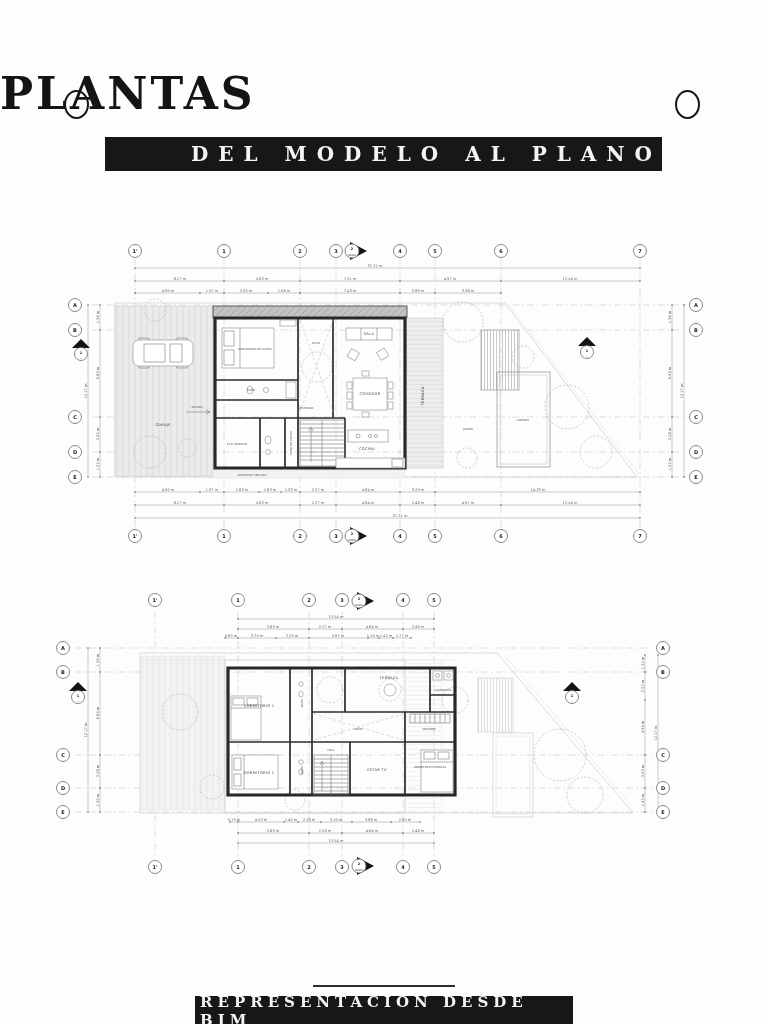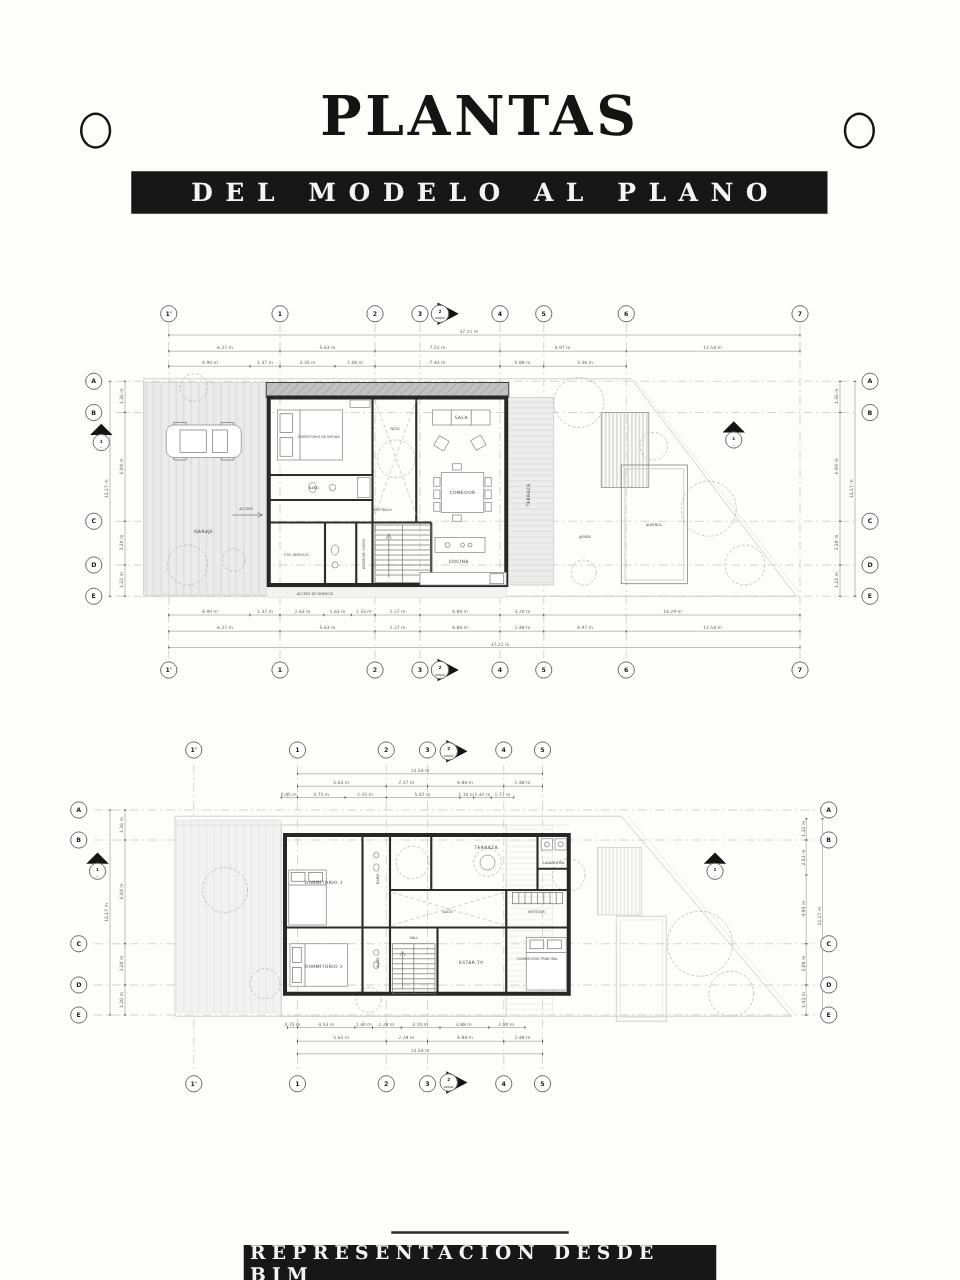--- a/index.html
+++ b/index.html
@@ -1,20 +1,20 @@
 <!DOCTYPE html>
 <html><head>
 <meta charset="utf-8">
 <style>
   html,body{margin:0;padding:0;background:#e9e9e9}
   .page{position:relative;width:768px;height:1024px;background:#fdfdfb;margin:0 auto;overflow:hidden;font-family:"Liberation Sans",sans-serif}
-  .page-title{position:absolute;top:68px;left:0;right:0;text-align:center;font:700 44px "DejaVu Serif",serif;letter-spacing:3px;color:#141414;margin:0}
+  .page-title{position:absolute;top:68px;left:0;right:0;text-align:left;font:700 44px "DejaVu Serif",serif;letter-spacing:3px;color:#141414;margin:0}
   .ring{position:absolute;width:21px;height:25px;border:2.4px solid #161616;border-radius:50%;top:90px;background:transparent}
   .ring.l{left:64px}.ring.r{left:675px}
-  .banner{position:absolute;background:#171717;color:#f4f4f4;display:flex;align-items:center;justify-content:center;font-family:"DejaVu Serif",serif;font-weight:700}
+  .banner{position:absolute;background:#171717;color:#f4f4f4;display:flex;align-items:center;justify-content:flex-end;font-family:"DejaVu Serif",serif;font-weight:700}
   .banner.top{left:105px;top:137px;width:557px;height:34px;font-size:20px;letter-spacing:10px;padding-left:10px;box-sizing:border-box}
   .banner.bottom{left:195px;top:996px;width:378px;height:29px;font-size:15px;letter-spacing:5px;padding-left:5px;box-sizing:border-box}
   .footer-line{position:absolute;left:313px;top:985px;width:142px;height:2px;background:#2d2d2d}
   svg.plans{position:absolute;left:0;top:0}
   svg text{font-family:"DejaVu Sans",sans-serif}
   .bl{font-size:5px;font-weight:700;fill:#222;text-anchor:middle}
   .dt{font-size:3.6px;fill:#666;text-anchor:middle}
   .rl{font-size:3.6px;fill:#444;text-anchor:middle;letter-spacing:.3px}
   .rs{font-size:2.7px;fill:#555;text-anchor:middle}
   .ms{font-size:3.4px;font-weight:700;fill:#111;text-anchor:middle}

